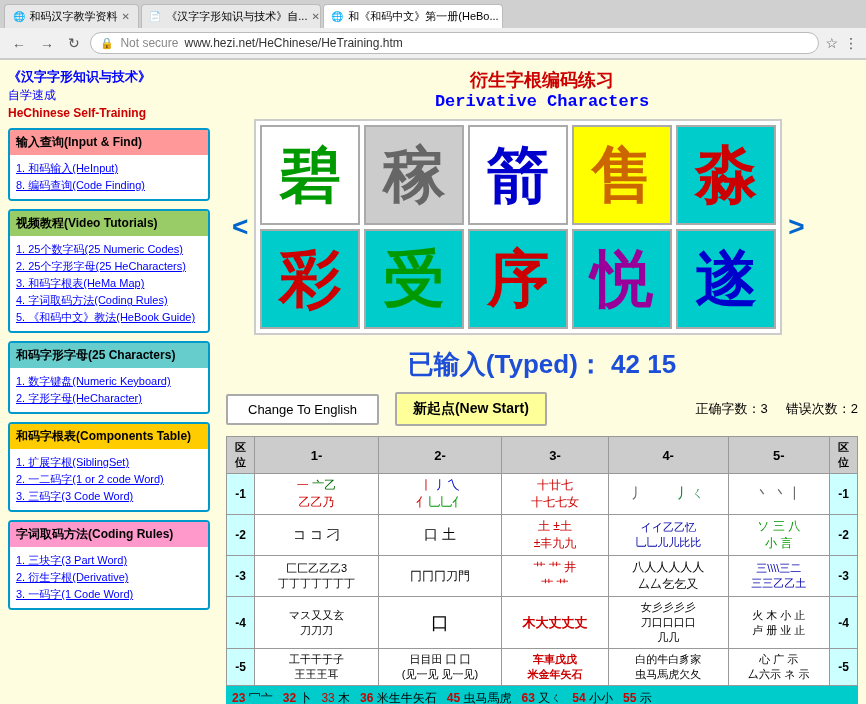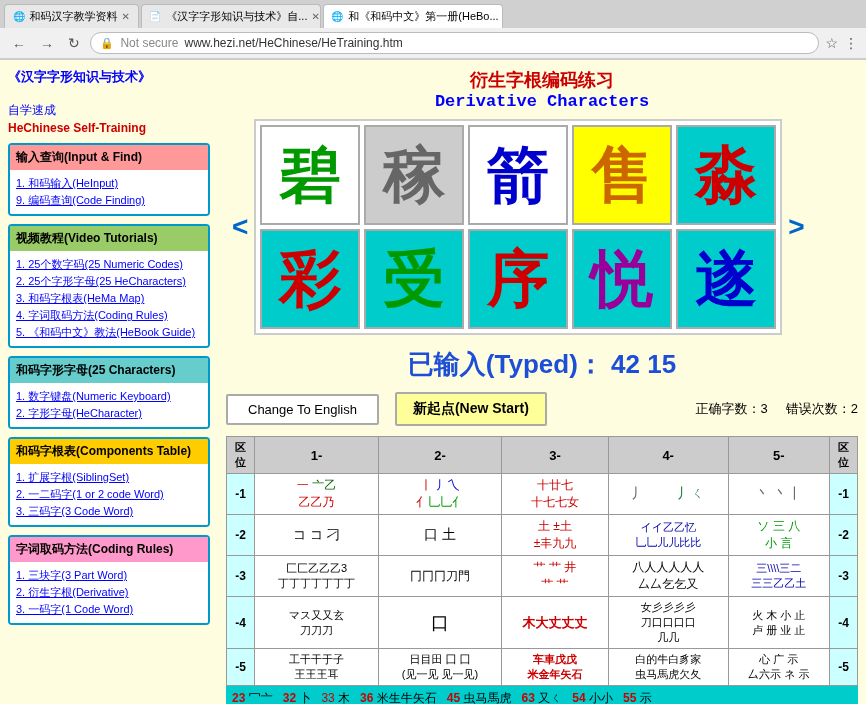--- a/index.html
+++ b/index.html
@@ -17,21 +17,21 @@
     .address-bar { flex: 1; display: flex; align-items: center; background: #fff; border: 1px solid #bbb; border-radius: 12px; padding: 3px 10px; font-size: 12px; }
     .address-icon { margin-right: 6px; color: #888; font-size: 11px; }
     .address-text { flex: 1; font-size: 12px; color: #333; }
     .nav-icons { display: flex; gap: 6px; align-items: center; color: #555; font-size: 14px; }
 
     
     .page-body { display: flex; background: #fffde0; min-height: 640px; }
 
     
     .sidebar { width: 218px; min-width: 218px; padding: 8px; background: #fffde0; }
-    .sidebar-title { color: blue; font-size: 13px; font-weight: bold; line-height: 1.4; margin-bottom: 16px; }
+    .sidebar-title { color: blue; font-size: 13px; font-weight: bold; line-height: 1.4; margin-bottom: 1px; }
     .sidebar-subtitle { color: blue; font-size: 12px; margin-bottom: 2px; }
     .sidebar-subtitle2 { color: #cc0000; font-size: 12px; font-weight: bold; margin-bottom: 8px; }
 
     .sidebar-section { border: 2px solid #0099cc; border-radius: 4px; margin-bottom: 8px; overflow: hidden; }
     .sidebar-section-header { background: #ff9999; padding: 4px 6px; font-size: 12px; font-weight: bold; color: #000; }
     .sidebar-section-header.green { background: #99cc66; }
     .sidebar-section-header.cyan { background: #66cccc; }
     .sidebar-section-header.yellow { background: #ffcc00; }
     .sidebar-section-header.pink2 { background: #ff99cc; }
     .sidebar-section-body { background: #fff; padding: 4px 6px; }
@@ -118,21 +118,21 @@
 
   <div class="sidebar">
     <div class="sidebar-title">《汉字字形知识与技术》</div>
     <div class="sidebar-subtitle">自学速成</div>
     <div class="sidebar-subtitle2">HeChinese Self-Training</div>
 
     <div class="sidebar-section">
       <div class="sidebar-section-header">输入查询(Input &amp; Find)</div>
       <div class="sidebar-section-body">
         <a class="sidebar-link">1. 和码输入(HeInput)</a>
-        <a class="sidebar-link">9. 编码查询(Code Finding)</a>
+        <a class="sidebar-link">8. 编码查询(Code Finding)</a>
       </div>
     </div>
 
     <div class="sidebar-section">
       <div class="sidebar-section-header green">视频教程(Video Tutorials)</div>
       <div class="sidebar-section-body">
         <a class="sidebar-link">1. 25个数字码(25 Numeric Codes)</a>
         <a class="sidebar-link">2. 25个字形字母(25 HeCharacters)</a>
         <a class="sidebar-link">3. 和码字根表(HeMa Map)</a>
         <a class="sidebar-link">4. 字词取码方法(Coding Rules)</a>

